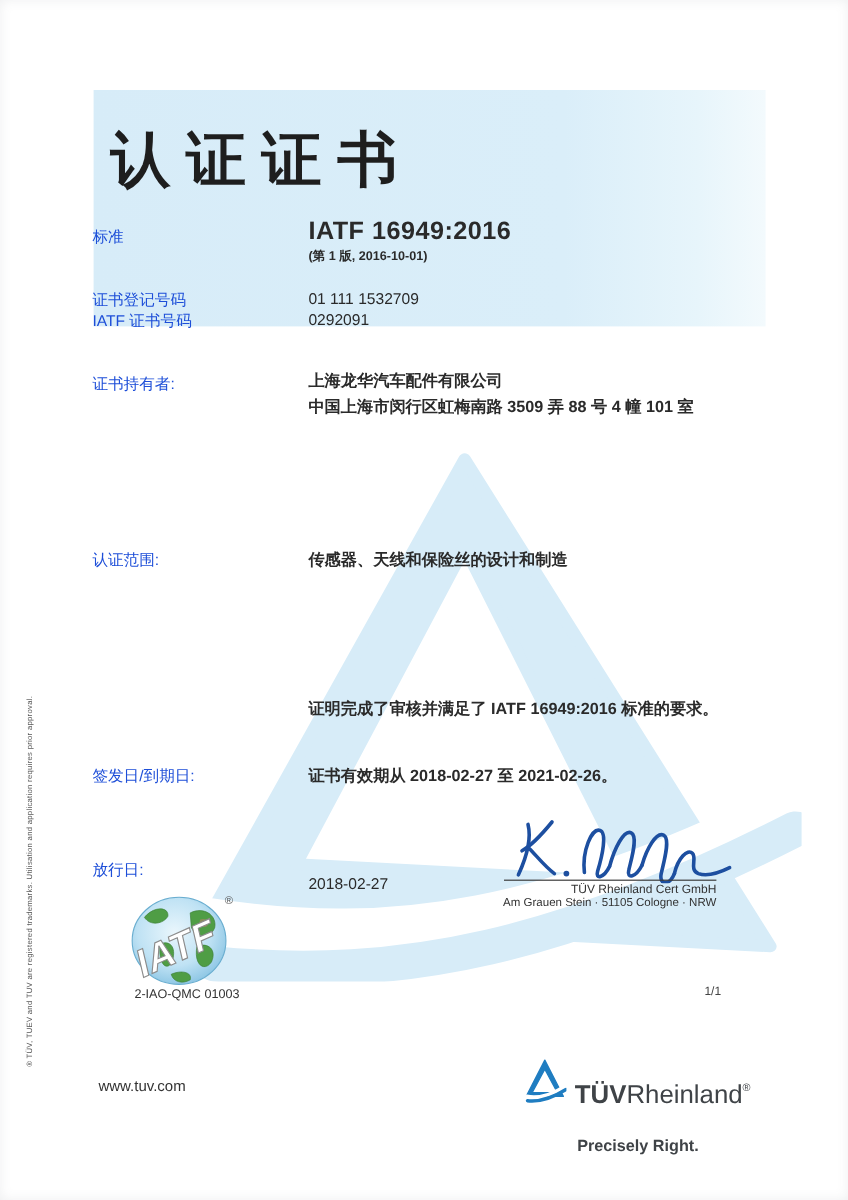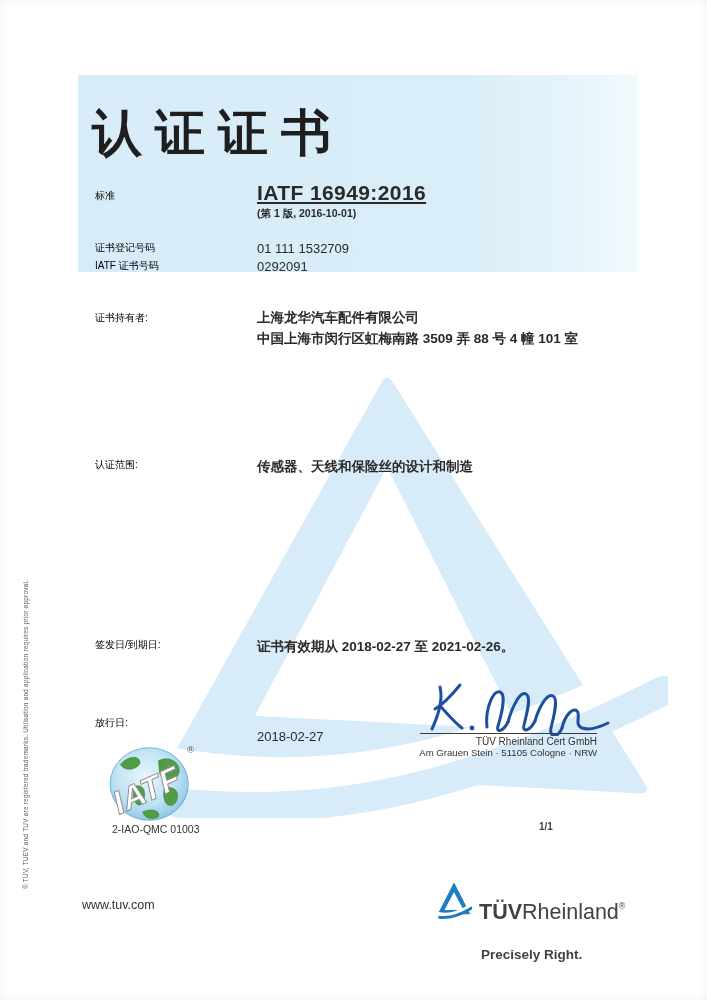--- a/index.html
+++ b/index.html
@@ -15,38 +15,38 @@
   }
   
   .band{
     position:absolute;left:78px;top:75px;width:560px;height:197px;
     background:linear-gradient(90deg,#d7ecf8 0%,#daeef9 70%,#e7f5fb 90%,#f3fafd 100%);
   }
   .title{
     position:absolute;left:92px;top:100px;font-size:50px;font-weight:700;color:#1e1e1e;
     letter-spacing:13px;
   }
-  .lbl{position:absolute;left:95px;font-size:10px;color:#000000;}
+  .lbl{position:absolute;left:77px;font-size:13px;color:#1d4ed8;}
   .val{position:absolute;left:257px;font-size:13px;color:#2a2a2a;}
-  .std-val{top:181px;font-size:21px;font-weight:700;letter-spacing:.4px;text-decoration:underline;}
+  .std-val{top:181px;font-size:21px;font-weight:700;letter-spacing:.4px;}
   .std-ed{top:207px;font-size:10.5px;font-weight:700;}
   .semibold{font-weight:600;}
   .holder-block{line-height:1.55;}
   .statement{position:absolute;left:257px;top:582px;width:390px;font-size:13.5px;font-weight:600;}
   
   .watermark{position:absolute;left:148px;top:368px;}
   
   .signature{position:absolute;left:424px;top:678px;}
   .sig-line{position:absolute;left:420px;top:733px;width:177px;border-top:1.6px solid #3c3c3c;}
   .issuer-org{position:absolute;left:420px;top:736px;width:177px;text-align:right;font-size:10px;color:#333;}
   .issuer-addr{position:absolute;left:413px;top:747px;width:184px;text-align:right;font-size:9.6px;color:#333;}
   
   .iatf-logo{position:absolute;left:105px;top:744px;}
   .iatf-code{position:absolute;left:112px;top:823px;font-size:10.5px;color:#333;}
-  .page-num{position:absolute;left:539px;top:821px;font-size:10px;color:#444;font-weight:bold;}
+  .page-num{position:absolute;left:587px;top:821px;font-size:10px;color:#444;}
   
   .website{position:absolute;left:82px;top:898px;font-size:12.5px;color:#333;}
   .brand-logo{position:absolute;left:436px;top:880px;}
   .brand-line{position:absolute;left:479px;top:884px;font-size:21.5px;color:#3f4347;white-space:nowrap;margin-top:16px;}
   .brand-line .b{font-weight:700;}
   .brand-line sup{font-size:9px;vertical-align:top;position:relative;top:1px;}
   .tagline{position:absolute;left:481px;top:912px;font-size:13.5px;font-weight:600;color:#3f4347;margin-top:35px;}
 </style>
 </head>
 <body>
@@ -75,20 +75,21 @@
 
   <div class="lbl" style="top:311px">证书持有者:</div>
   <div class="val holder-block" style="top:308px;width:390px">
     <div class="semibold" style="font-size:13.5px">上海龙华汽车配件有限公司</div>
     <div class="semibold" style="font-size:13.5px">中国上海市闵行区虹梅南路 3509 弄 88 号 4 幢 101 室</div>
   </div>
 
   <div class="lbl" style="top:458px">认证范围:</div>
   <div class="val semibold" style="top:458px;font-size:13.5px">传感器、天线和保险丝的设计和制造</div>
 
+  <div class="statement">证明完成了审核并满足了 IATF 16949:2016 标准的要求。</div>
 
   <div class="lbl" style="top:638px">签发日/到期日:</div>
   <div class="val semibold" style="top:638px;font-size:13.5px">证书有效期从 2018-02-27 至 2021-02-26。</div>
 
   <div class="lbl" style="top:716px">放行日:</div>
   <div class="val" style="top:729px">2018-02-27</div>
 
   <svg class="signature" width="190" height="58" viewBox="0 0 190 58" aria-hidden="true">
     <g fill="none" stroke="#1d4fa0" stroke-width="3" stroke-linecap="round" stroke-linejoin="round">
       <path d="M16 9 C 19 21, 14 38, 8 51"></path>

